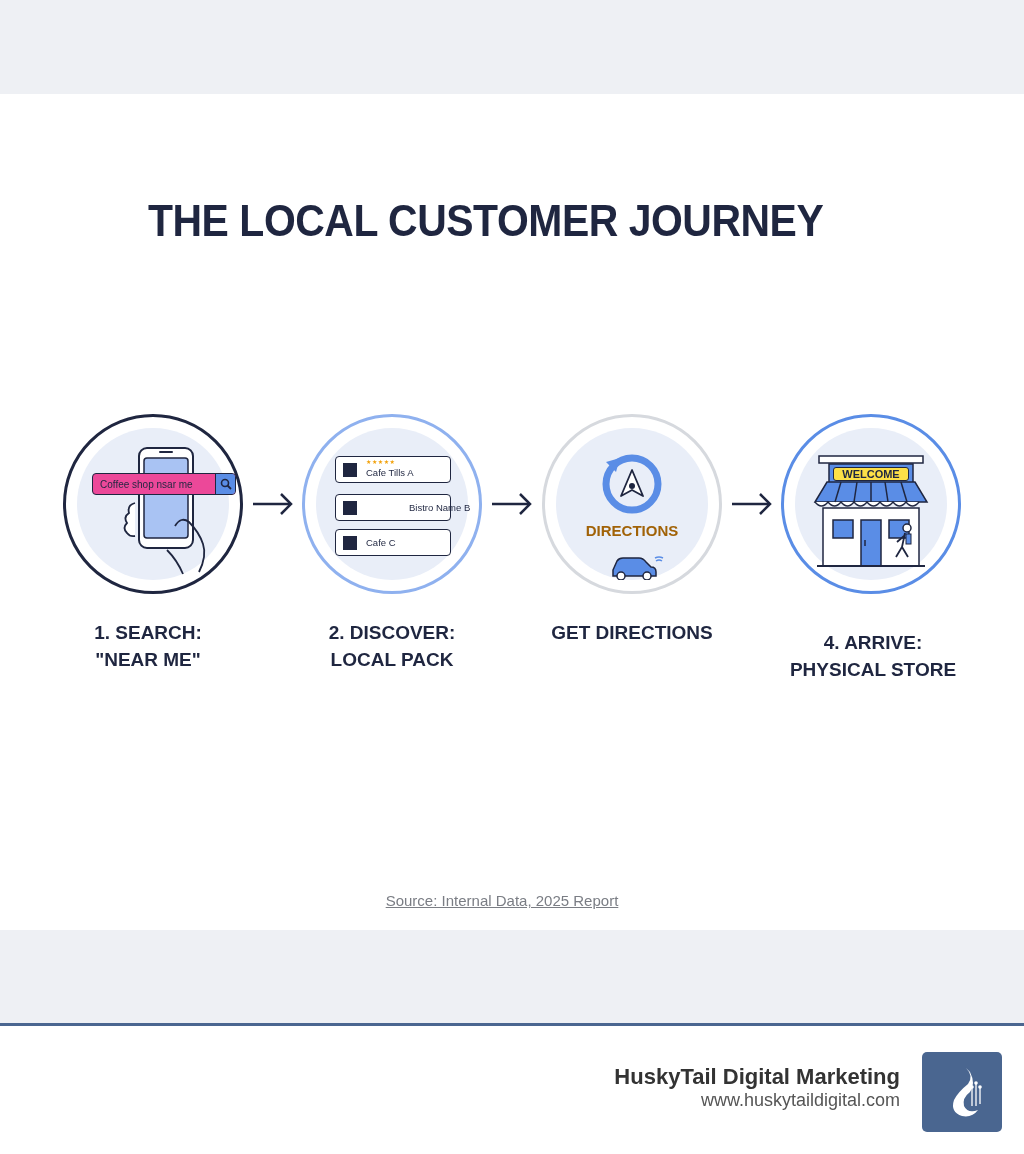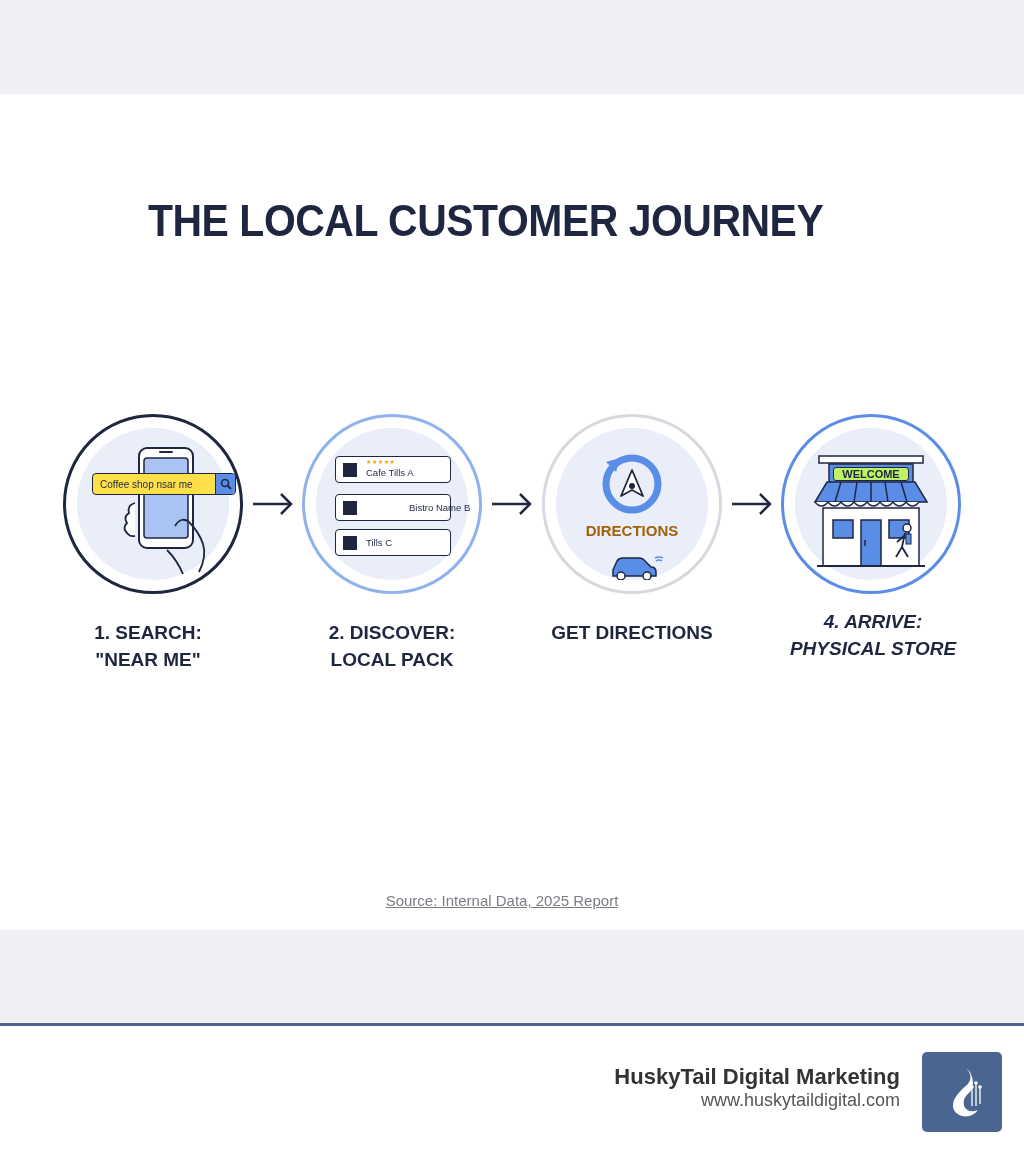--- a/index.html
+++ b/index.html
@@ -37,26 +37,26 @@
   .a1 { left: 251px; } .a2 { left: 490px; } .a3 { left: 730px; }
 
   .step-label {
     position: absolute; width: 220px; text-align: center;
     font-size: 19px; font-weight: bold; line-height: 27px; color: #1f2640;
   }
   .step-label span { display: block; }
   .l1 { left: 38px; top: 619px; }
   .l2 { left: 282px; top: 619px; }
   .l3 { left: 522px; top: 619px; }
-  .l4 { left: 763px; top: 608px; font-style: italic; }
+  .l4 { left: 763px; top: 629px; }
 
   
   .search-bar {
     position: absolute; left: 92px; top: 473px; width: 144px; height: 22px;
-    background: #fde047; border: 1.5px solid #1f2640; border-radius: 4px;
+    background: #ec4899; border: 1.5px solid #1f2640; border-radius: 4px;
     display: flex; align-items: center; overflow: hidden;
   }
   .search-bar .txt { flex: 1; font-size: 10px; padding-left: 7px; color: #1f2640; white-space: nowrap; }
   .search-bar .btn { width: 20px; height: 100%; background: #5a8de6; display: flex; align-items: center; justify-content: center; border-left: 1.5px solid #1f2640; }
 
   
   .pack-item {
     position: absolute; left: 335px; width: 116px; height: 27px;
     background: #ffffff; border: 1.5px solid #1f2640; border-radius: 4px;
     display: flex; align-items: center;
@@ -135,21 +135,21 @@
   <span class="stars">★★★★★</span>
   <span class="sq"></span>
   <span class="name" style="margin-top:6px">Cafe Tills A</span>
 </div>
 <div class="pack-item p2">
   <span class="sq"></span>
   <span class="name">Bistro Name B</span>
 </div>
 <div class="pack-item p3">
   <span class="sq"></span>
-  <span class="name">Tills C</span>
+  <span class="name">Cafe C</span>
 </div>
 
 <svg class="arrow a2" viewBox="0 0 44 28">
   <line x1="2" y1="14" x2="40" y2="14" stroke="#1f2640" stroke-width="2.5"></line>
   <polyline points="30,4 40,14 30,24" fill="none" stroke="#1f2640" stroke-width="2.5"></polyline>
 </svg>
 
 <div class="step-circle c3">
   <div class="inner">
     <svg width="152" height="152" viewBox="0 0 152 152" style="position:absolute;left:0;top:0">
@@ -190,21 +190,21 @@
       <rect x="28" y="80" width="96" height="58" fill="#ffffff" stroke="#1f2640" stroke-width="1.5"></rect>
       <rect x="38" y="92" width="20" height="18" fill="#5a8de6" stroke="#1f2640" stroke-width="1.5"></rect>
       <rect x="66" y="92" width="20" height="46" fill="#5a8de6" stroke="#1f2640" stroke-width="1.5"></rect>
       <line x1="70" y1="112" x2="70" y2="118" stroke="#1f2640" stroke-width="1.5"></line>
       <rect x="94" y="92" width="20" height="18" fill="#5a8de6" stroke="#1f2640" stroke-width="1.5"></rect>
       <line x1="22" y1="138" x2="130" y2="138" stroke="#1f2640" stroke-width="2"></line>
       <circle cx="112" cy="100" r="4" fill="#ffffff" stroke="#1f2640" stroke-width="1.5"></circle>
       <path d="M110 105 l-3 14 l-6 10 M107 119 l6 10 M109 108 l-7 6" fill="none" stroke="#1f2640" stroke-width="1.8"></path>
       <rect x="111" y="106" width="5" height="10" fill="#5a8de6" stroke="#1f2640" stroke-width="1"></rect>
     </svg>
-    <div style="position:absolute;left:38px;top:39px;width:76px;height:14px;background:#bef264;border:1.5px solid #1f2640;border-radius:3px;font-size:11px;font-weight:bold;text-align:center;line-height:12px;color:#1f2640;">WELCOME</div>
+    <div style="position:absolute;left:38px;top:39px;width:76px;height:14px;background:#fde047;border:1.5px solid #1f2640;border-radius:3px;font-size:11px;font-weight:bold;text-align:center;line-height:12px;color:#1f2640;">WELCOME</div>
   </div>
 </div>
 
 <div class="step-label l1">
   <span>1. SEARCH:</span>
   <span>"NEAR ME"</span>
 </div>
 <div class="step-label l2">
   <span>2. DISCOVER:</span>
   <span>LOCAL PACK</span>

